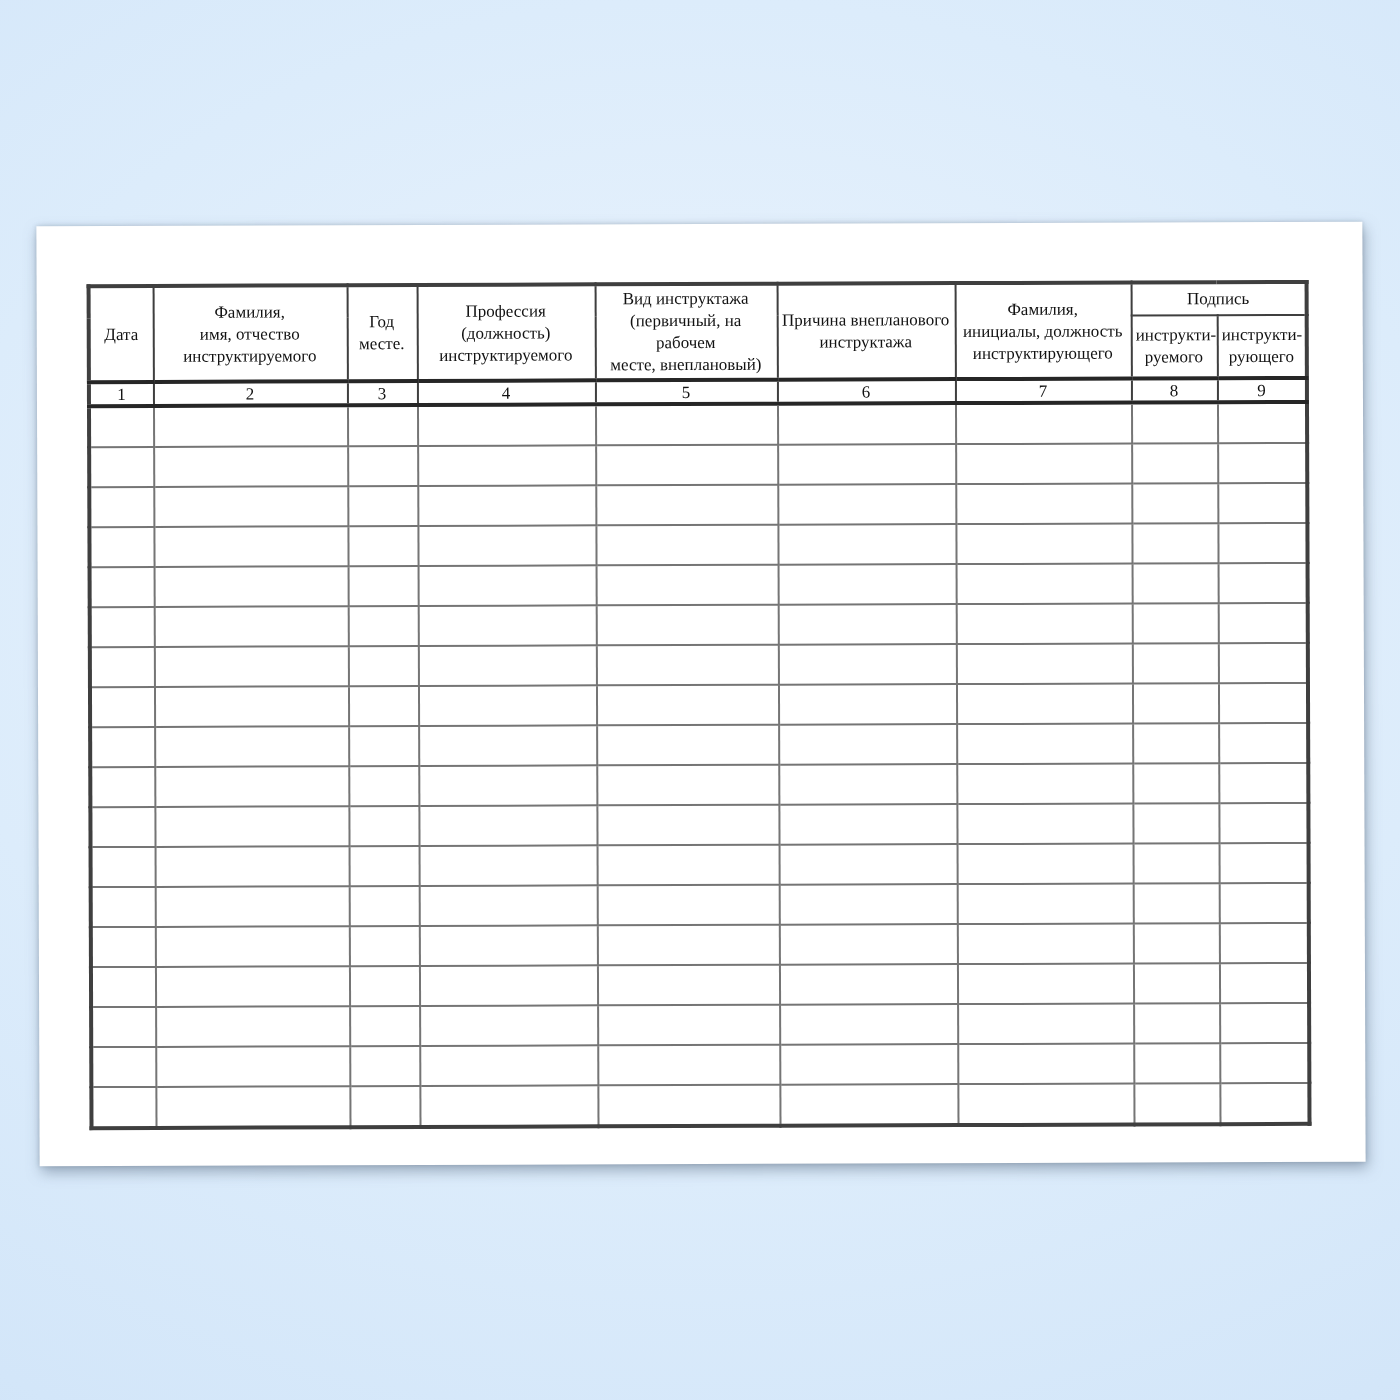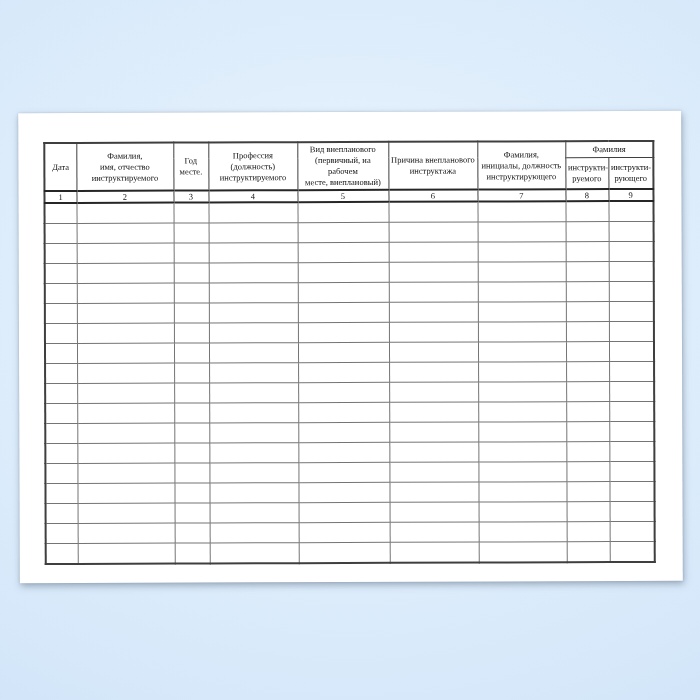--- a/index.html
+++ b/index.html
@@ -88,29 +88,29 @@
       <thead>
         <tr class="head-top">
           <th rowspan="2">Дата</th>
           <th rowspan="2">Фамилия,
 имя, отчество
 инструктируемого</th>
           <th rowspan="2">Год
 месте.</th>
           <th rowspan="2">Профессия (должность)
 инструктируемого</th>
-          <th rowspan="2">Вид внепланового
+          <th rowspan="2">Вид инструктажа
 (первичный, на рабочем
 месте, внеплановый)</th>
           <th rowspan="2">Причина внепланового
 инструктажа</th>
           <th rowspan="2">Фамилия,
 инициалы,  должность
 инструктирующего</th>
-          <th colspan="2">Фамилия</th>
+          <th colspan="2">Подпись</th>
         </tr>
         <tr class="head-bottom">
           <th>инструкти-
 руемого</th>
           <th>инструкти-
 рующего</th>
         </tr>
         <tr class="numrow">
           <th>1</th>
           <th>2</th>

